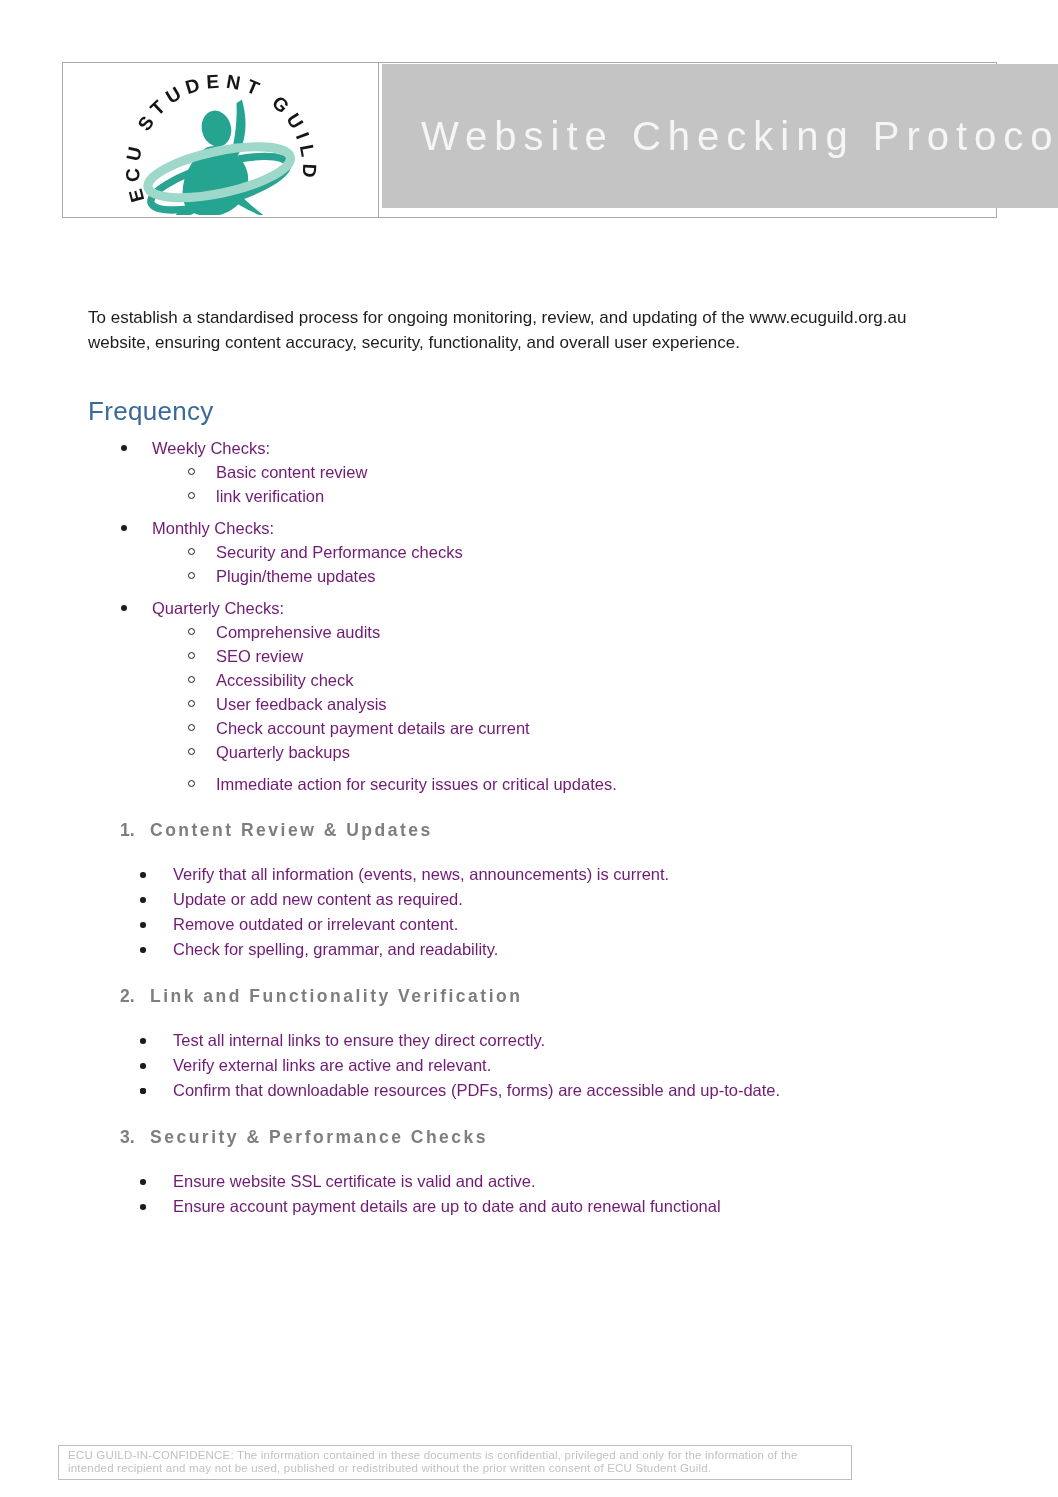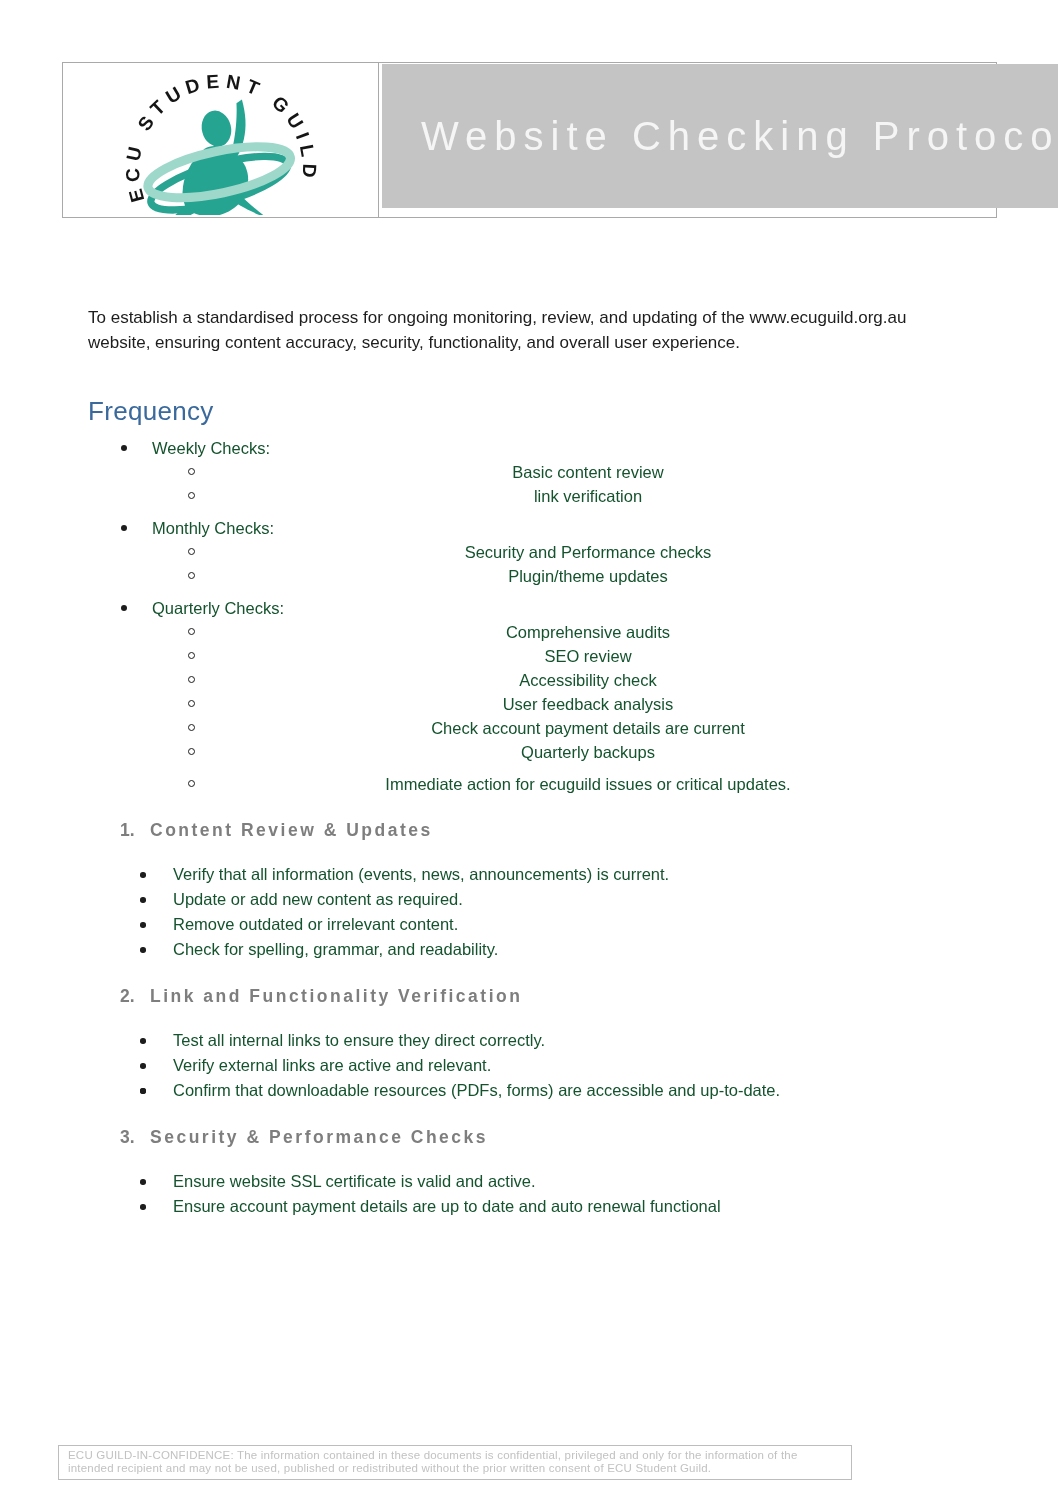--- a/index.html
+++ b/index.html
@@ -59,23 +59,23 @@
     color:#1d1d1d;
     max-width:880px;
   }
   .h1.frequency { margin-top:42px; }
 
   
   .freq-list { margin-top:10px; }
   .freq-group { margin-top:8px; }
   .freq-group:first-child { margin-top:0; }
 
-  .li { position:relative; font-size:16.5px; line-height:24px; color:#14532d; }
+  .li { position:relative; font-size:16.5px; line-height:24px; color:#701a75; }
   .l1 { padding-left:64px; }
-  .l2 { padding-left:128px;text-align:center; }
+  .l2 { padding-left:128px; }
   .marker { position:absolute; display:block; }
   .marker.dot  { left:33px; top:9px; width:6px; height:6px; background:#1d1d1d; border-radius:50%; }
   .l2 .marker.ring { left:100px; top:8px; width:7px; height:7px; border:1.2px solid #1d1d1d; border-radius:50%; background:transparent; }
 
   
   .num-section { margin-top:22px; }
   .num-heading {
     padding-left:32px;
     color:#7e7e7e;
     font-size:17.5px;
@@ -204,21 +204,21 @@
         </div>
         <div class="li l2">
           <span class="marker ring"></span>
           <span>Quarterly backups</span>
         </div>
       </div>
 
       <div class="freq-group">
         <div class="li l2">
           <span class="marker ring"></span>
-          <span>Immediate action for ecuguild issues or critical updates.</span>
+          <span>Immediate action for security issues or critical updates.</span>
         </div>
       </div>
 
     </div>
 
     <div class="num-section">
       <div class="num-heading">
         <span class="num">1.</span><span>Content Review &amp; Updates</span>
       </div>
       <div class="sec-bullets">

